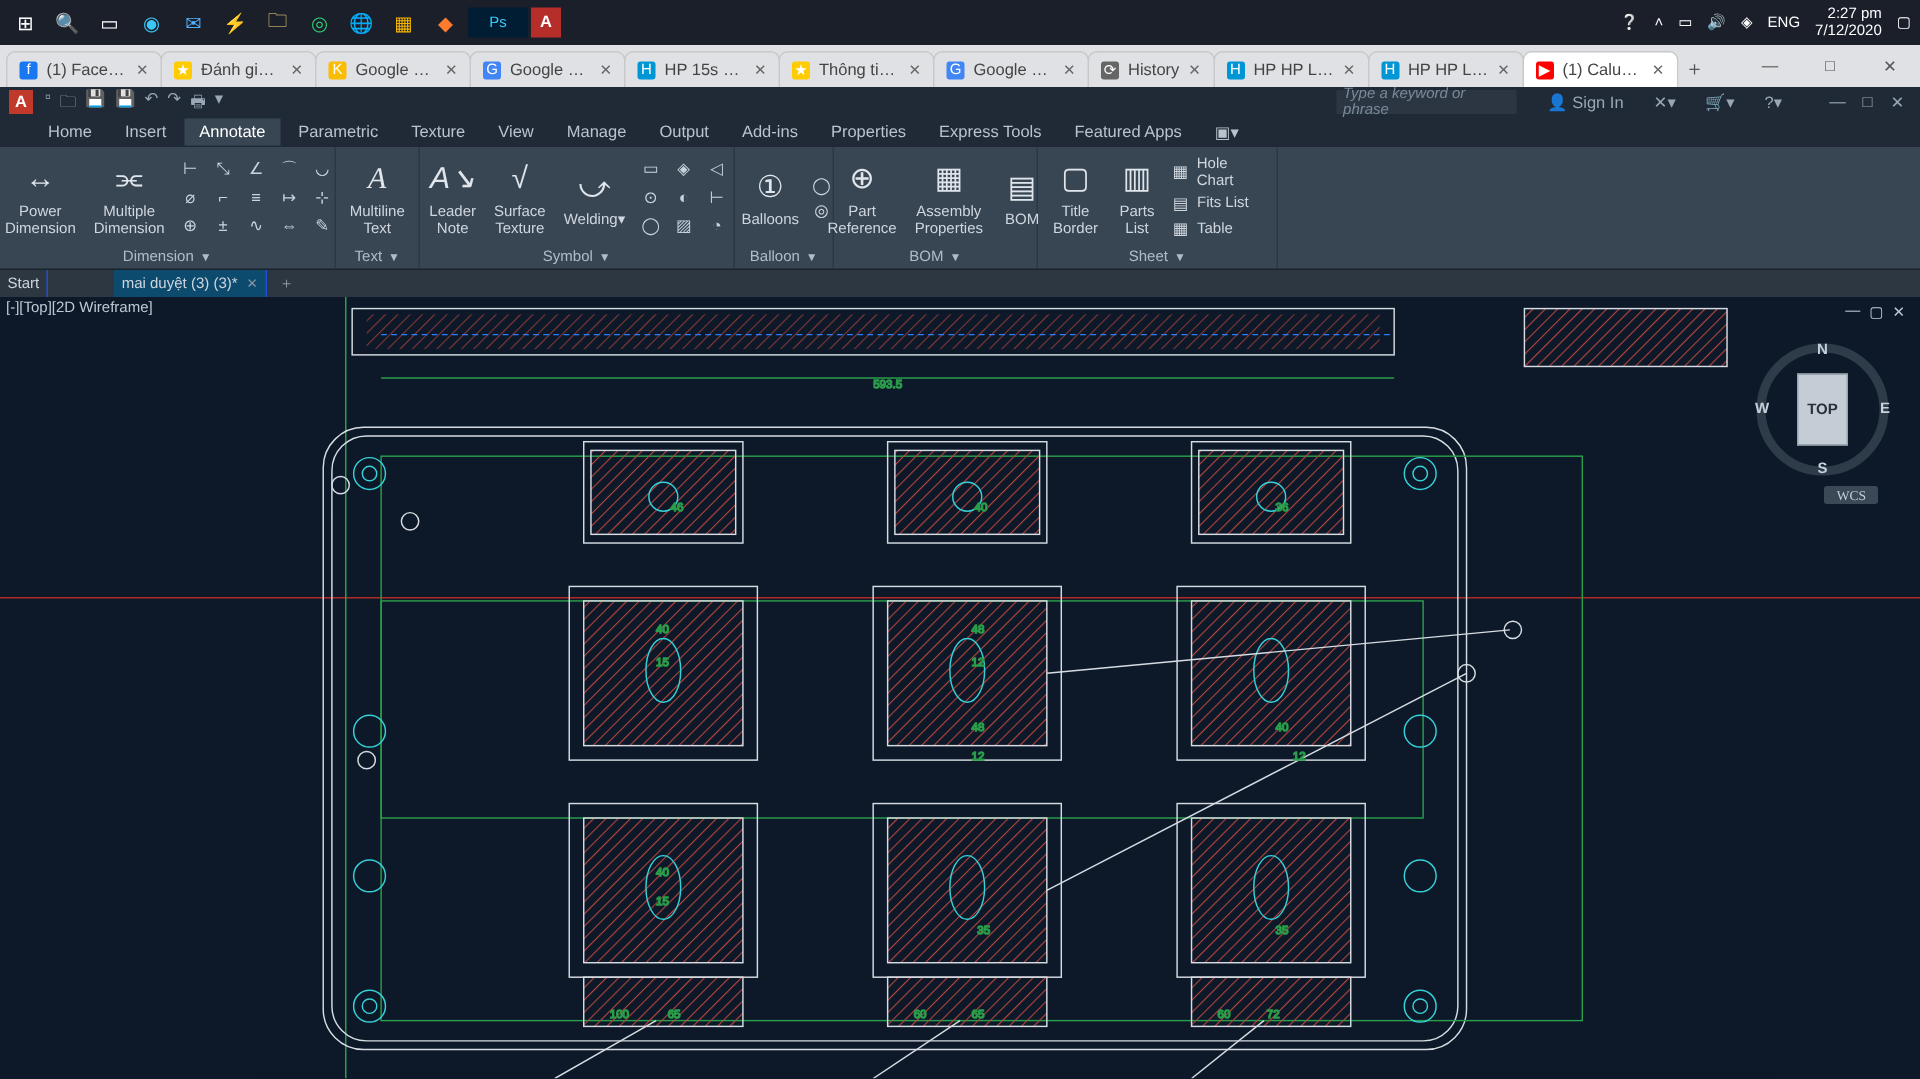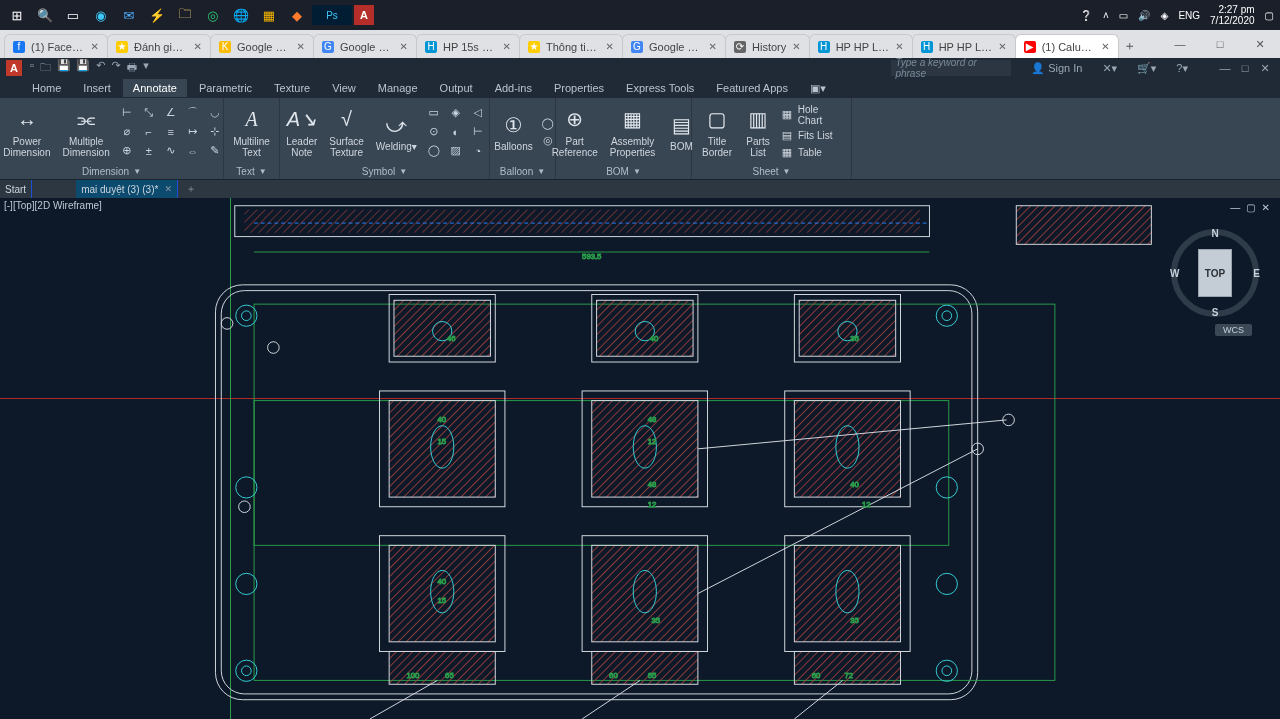--- a/index.html
+++ b/index.html
@@ -68,21 +68,21 @@
 .nav-controls{ position:absolute; right:10px; top:4px; color:#bec9d4; font-size:10px; display:flex; gap:6px;}
 .nav-controls span{cursor:pointer;}
 .viewcube{ position:absolute; right:20px; top:30px; width:90px; height:90px; display:flex; align-items:center; justify-content:center;}
 .viewcube .ring{ position:absolute; width:88px; height:88px; border:6px solid #3d4a57; border-radius:50%; opacity:0.7;}
 .viewcube .face{ width:34px; height:48px; background:#c4cdd6; color:#2b2f36; display:flex; align-items:center; justify-content:center; font-size:10px; font-weight:600; border:1px solid #98a3ad; cursor:pointer;}
 .viewcube .dir{ position:absolute; color:#c7d1db; font-size:10px; font-weight:bold;}
 .viewcube .n{top:0; left:50%; transform:translateX(-50%);}
 .viewcube .s{bottom:0; left:50%; transform:translateX(-50%);}
 .viewcube .e{right:0; top:50%; transform:translateY(-50%);}
 .viewcube .w{left:0; top:50%; transform:translateY(-50%);}
-.wcs-badge{ position:absolute; right:28px; top:126px; background:#3b4856; color:#c4cfda; font-size:9px; padding:1px 8px; border-radius:2px; cursor:pointer;}
+.wcs-badge{ position:absolute; right:28px; top:126px; background:#3b4856; color:#c4cfda; font-size:9px; padding:1px 8px; border-radius:2px; cursor:pointer;font-family:Liberation Serif, serif;}
 </style>
 </head>
 <body>
 
 <div class="taskbar">
   <div class="left-icons">
     <div class="ti">⊞</div>
     <div class="ti">🔍</div>
     <div class="ti">▭</div>
     <div class="ti" style="color:#3cc7f4">◉</div>

